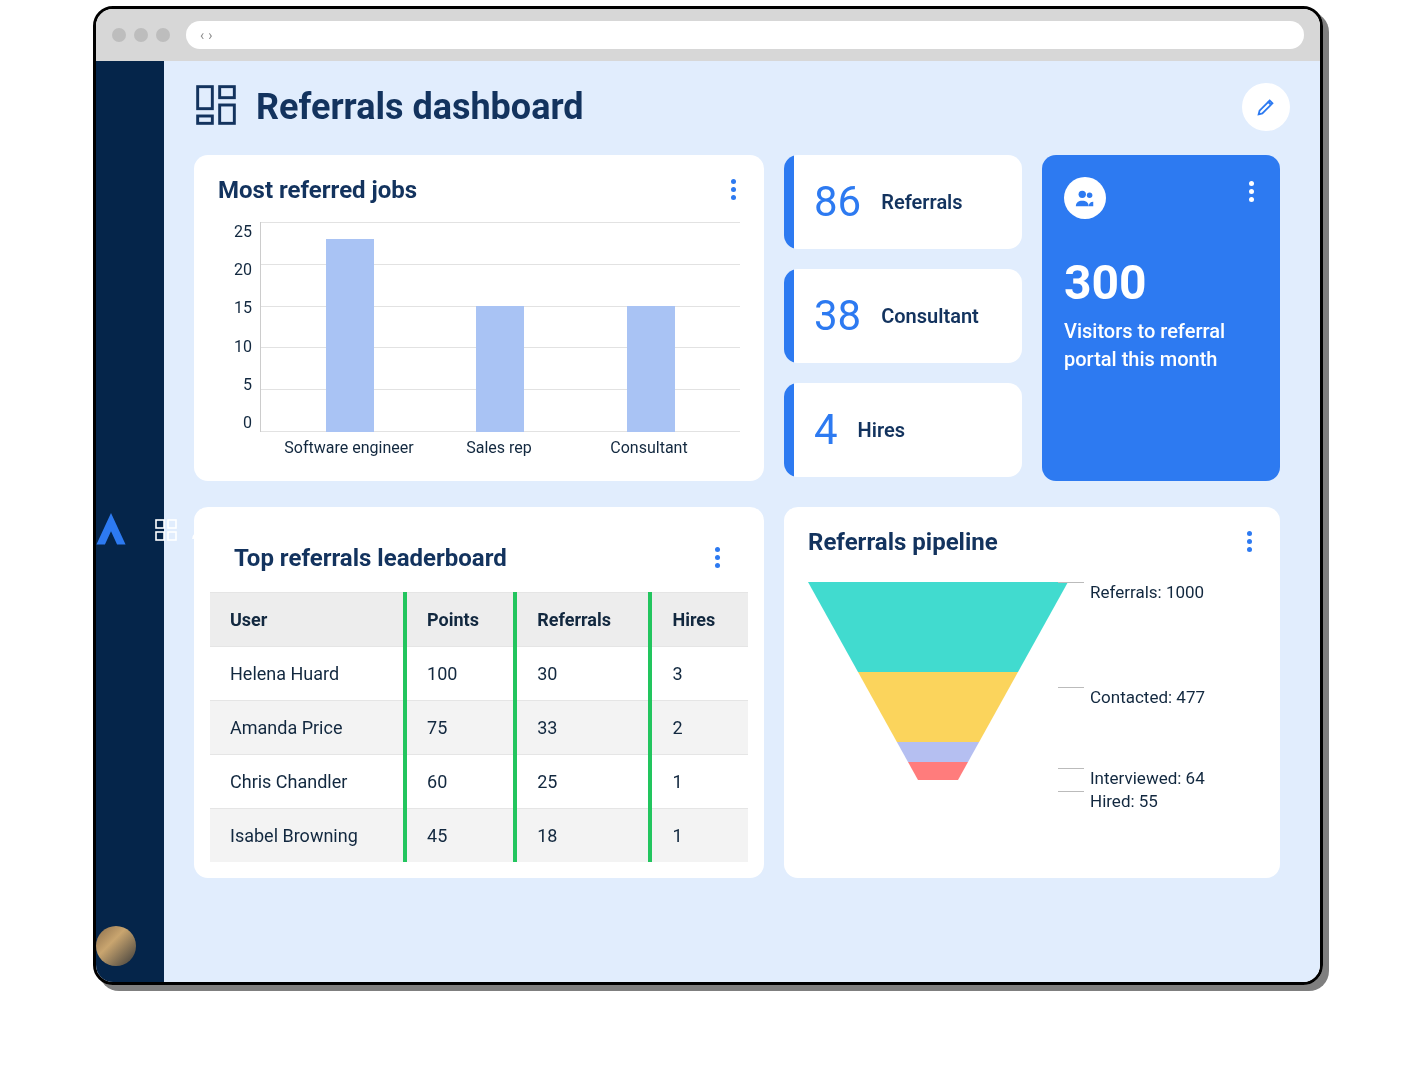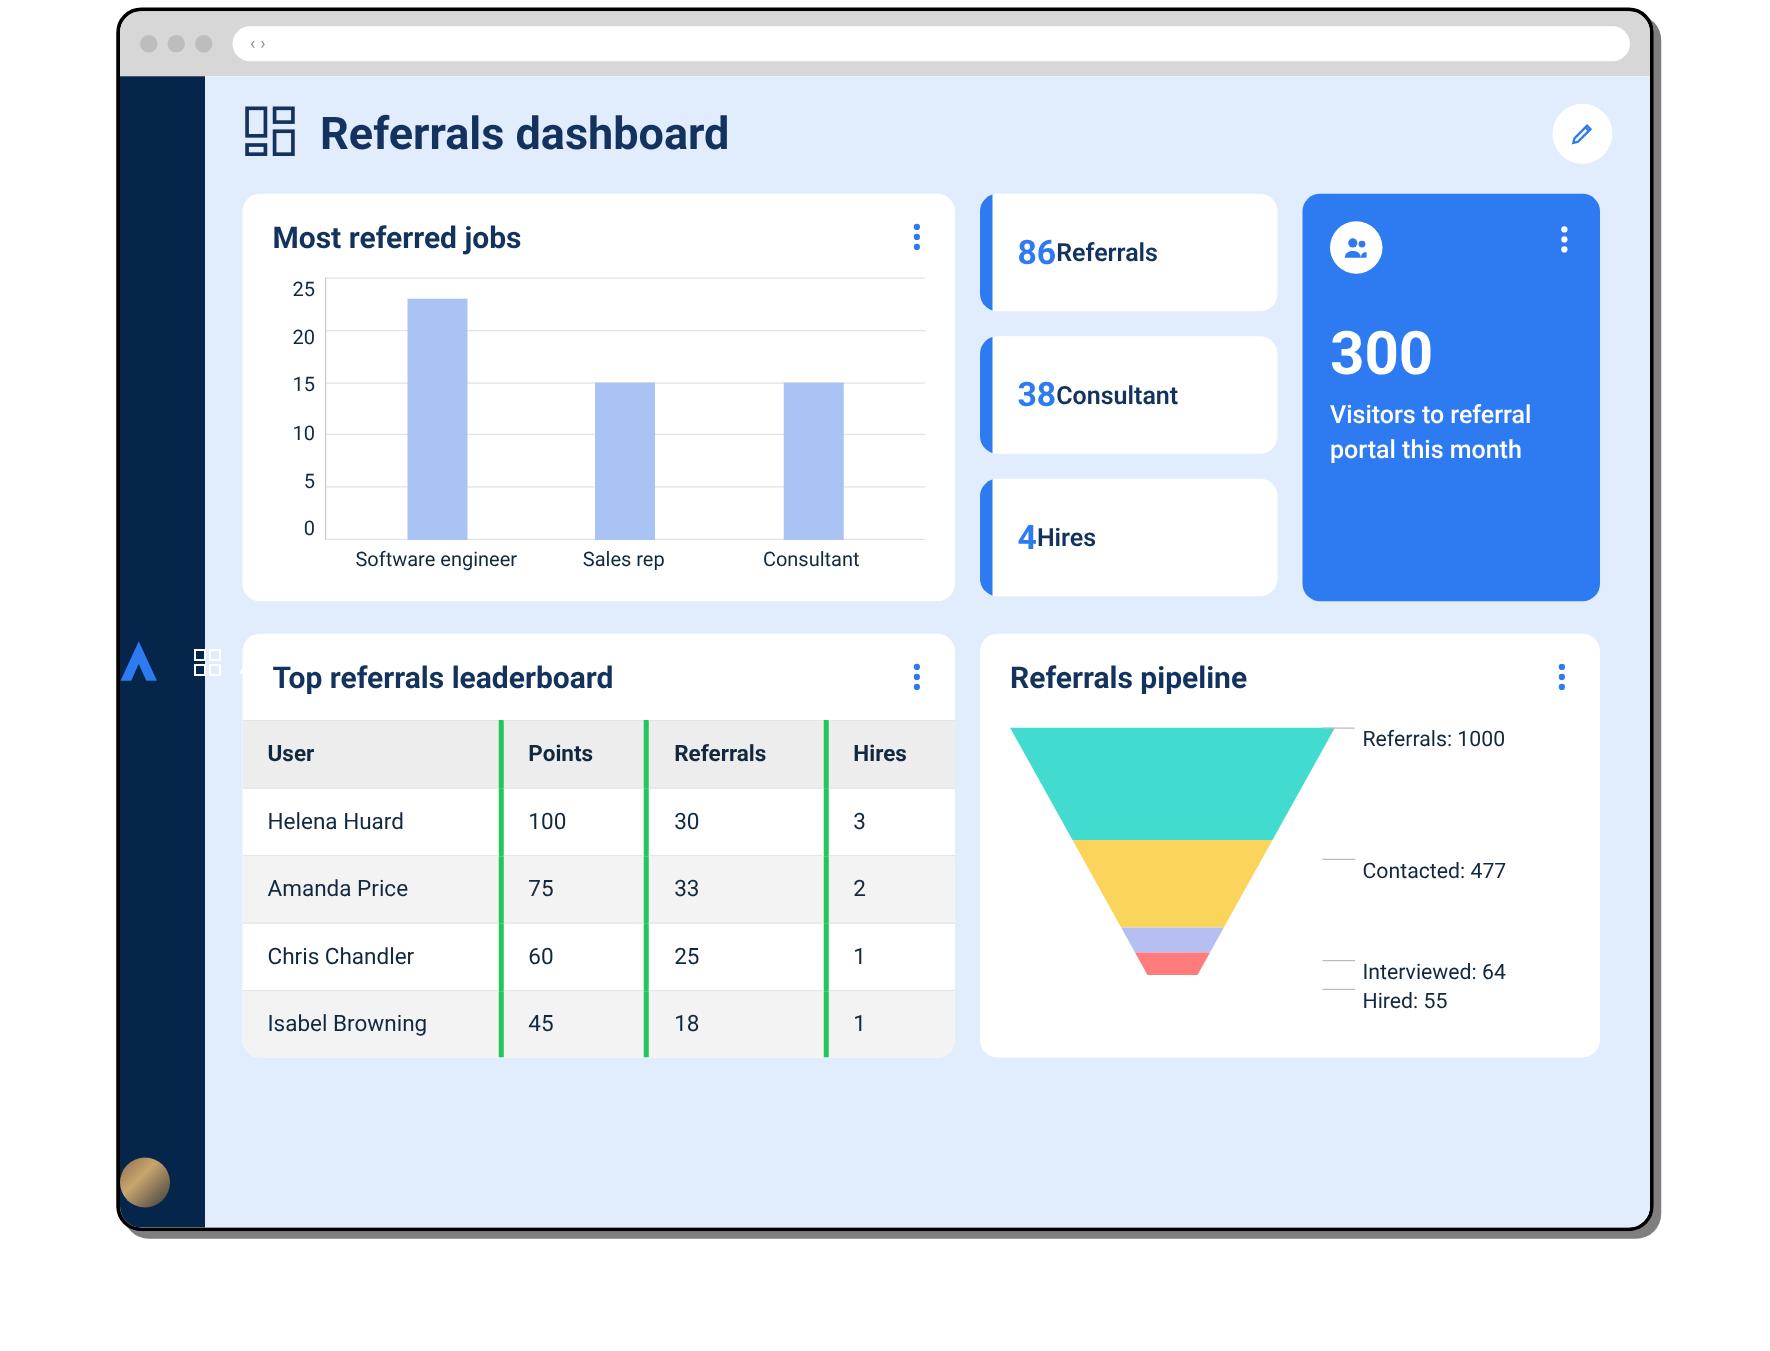--- a/index.html
+++ b/index.html
@@ -193,22 +193,22 @@
     padding: 0 18px 0 0;
     position:relative;
     overflow:hidden;
   }
   .metric::before {
     content:""; width:10px; height:100%; background:#2D7AF1;
     border-radius: 0;
     margin-right:20px;
   }
   .metric-num {
-    font-size: 27px; font-weight:700; color:#2D7AF1;
-    margin-right: 0;
+    font-size: 42px; font-weight:400; color:#2D7AF1;
+    margin-right: 20px;
     line-height:1;
   }
   .metric-label {
     font-size: 20px; font-weight:600; color:#13335E;
   }
 
   
   .visitors-card {
     grid-column: 3; grid-row: 1;
     background:#2D7AF1; border-radius:14px;
@@ -221,21 +221,21 @@
     width:42px; height:42px; background:#fff; border-radius:50%;
     display:flex; align-items:center; justify-content:center;
     margin-bottom: 40px;
   }
   .visitors-icon svg { width:22px; height:22px; fill:#2D7AF1;}
   .visitors-num { font-size:48px; font-weight:700; line-height:1; margin-bottom:10px;}
   .visitors-label { font-size:20px; font-weight:500; line-height:1.4;}
   .visitors-card .kebab { position:absolute; top:22px; right:22px;}
 
   
-  .leader-card { grid-column: 1; grid-row: 2; padding:0; overflow:hidden;}
+  .leader-card { grid-column: 1; grid-row: 2; padding:16px; overflow:hidden;}
   .leader-card .card-head { padding: 20px 24px; margin-bottom:0;}
   table { width:100%; border-collapse:collapse; }
   th, td {
     text-align:left;
     padding: 16px 20px;
     font-size:18px;
     color:#12283F;
     border-top:1px solid #e5e5e5;
   }
   th { background:#EDEDED; font-weight:700; }

